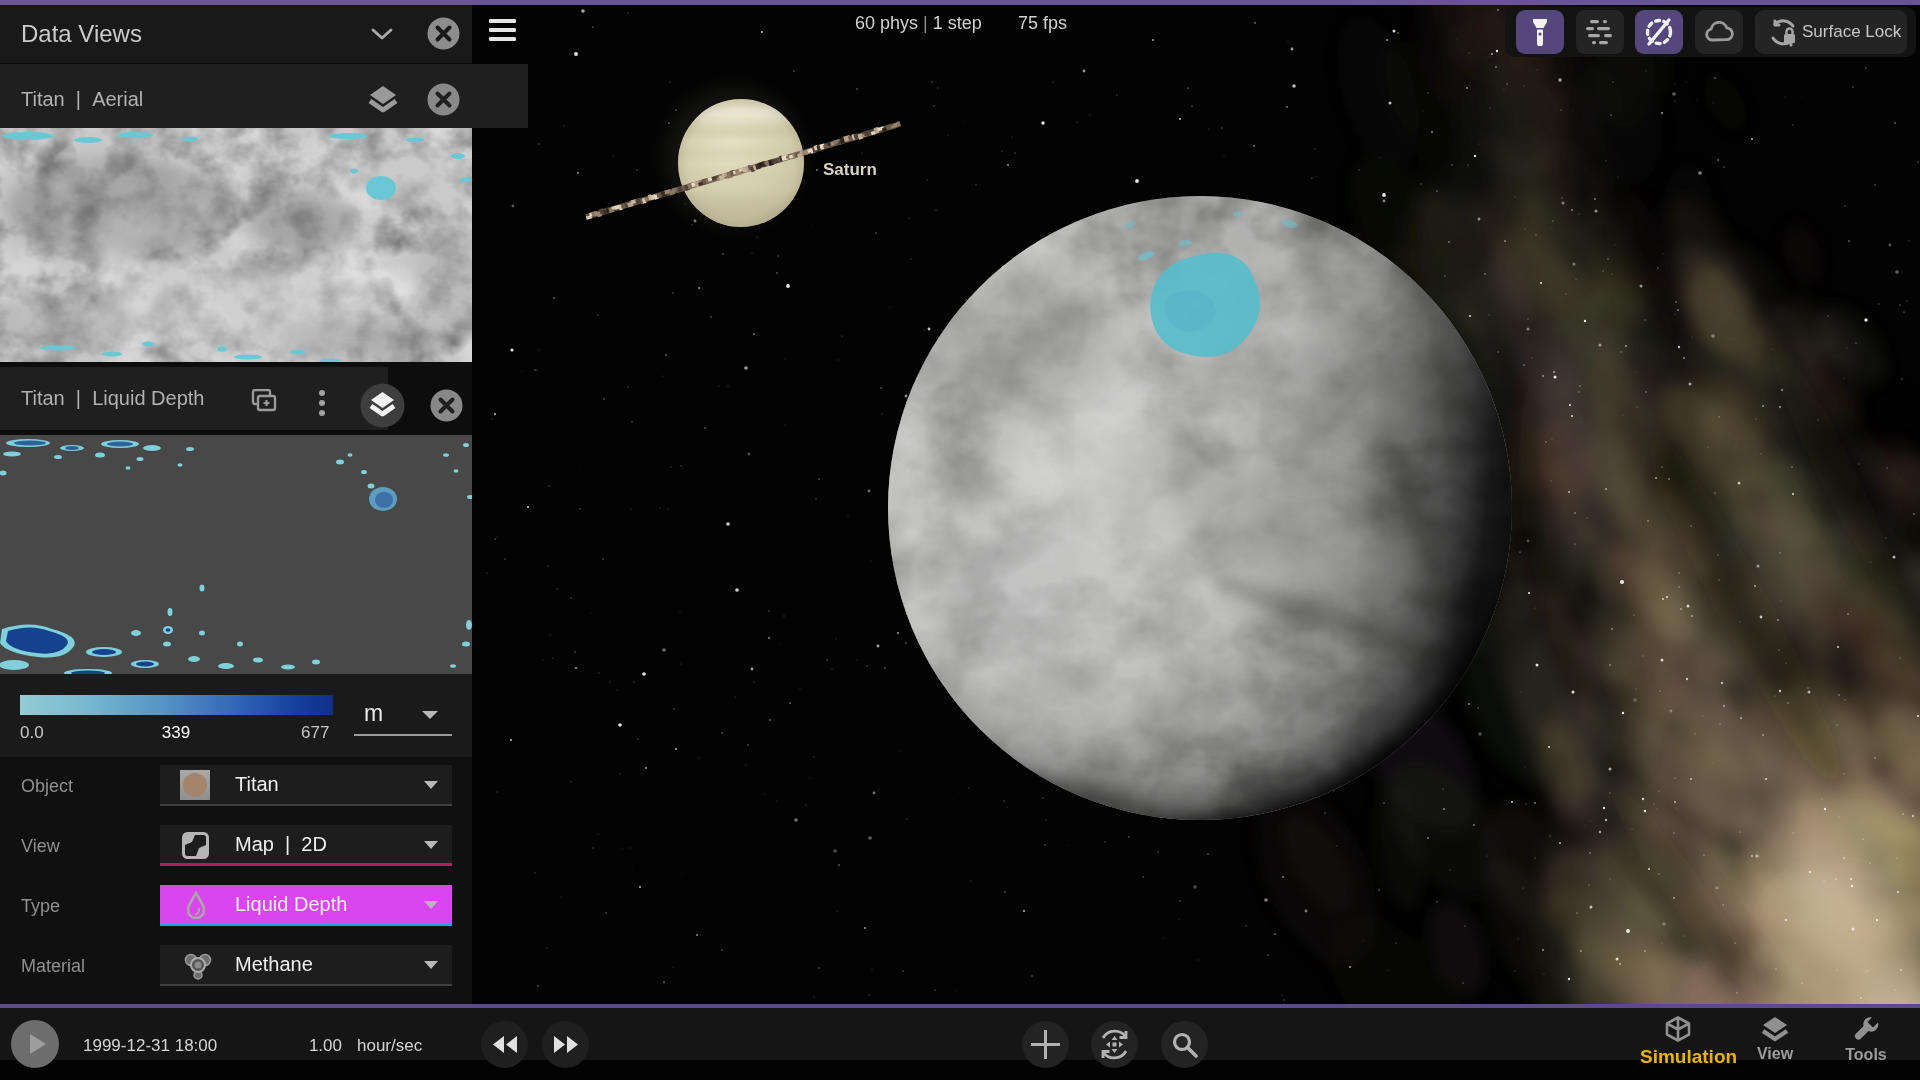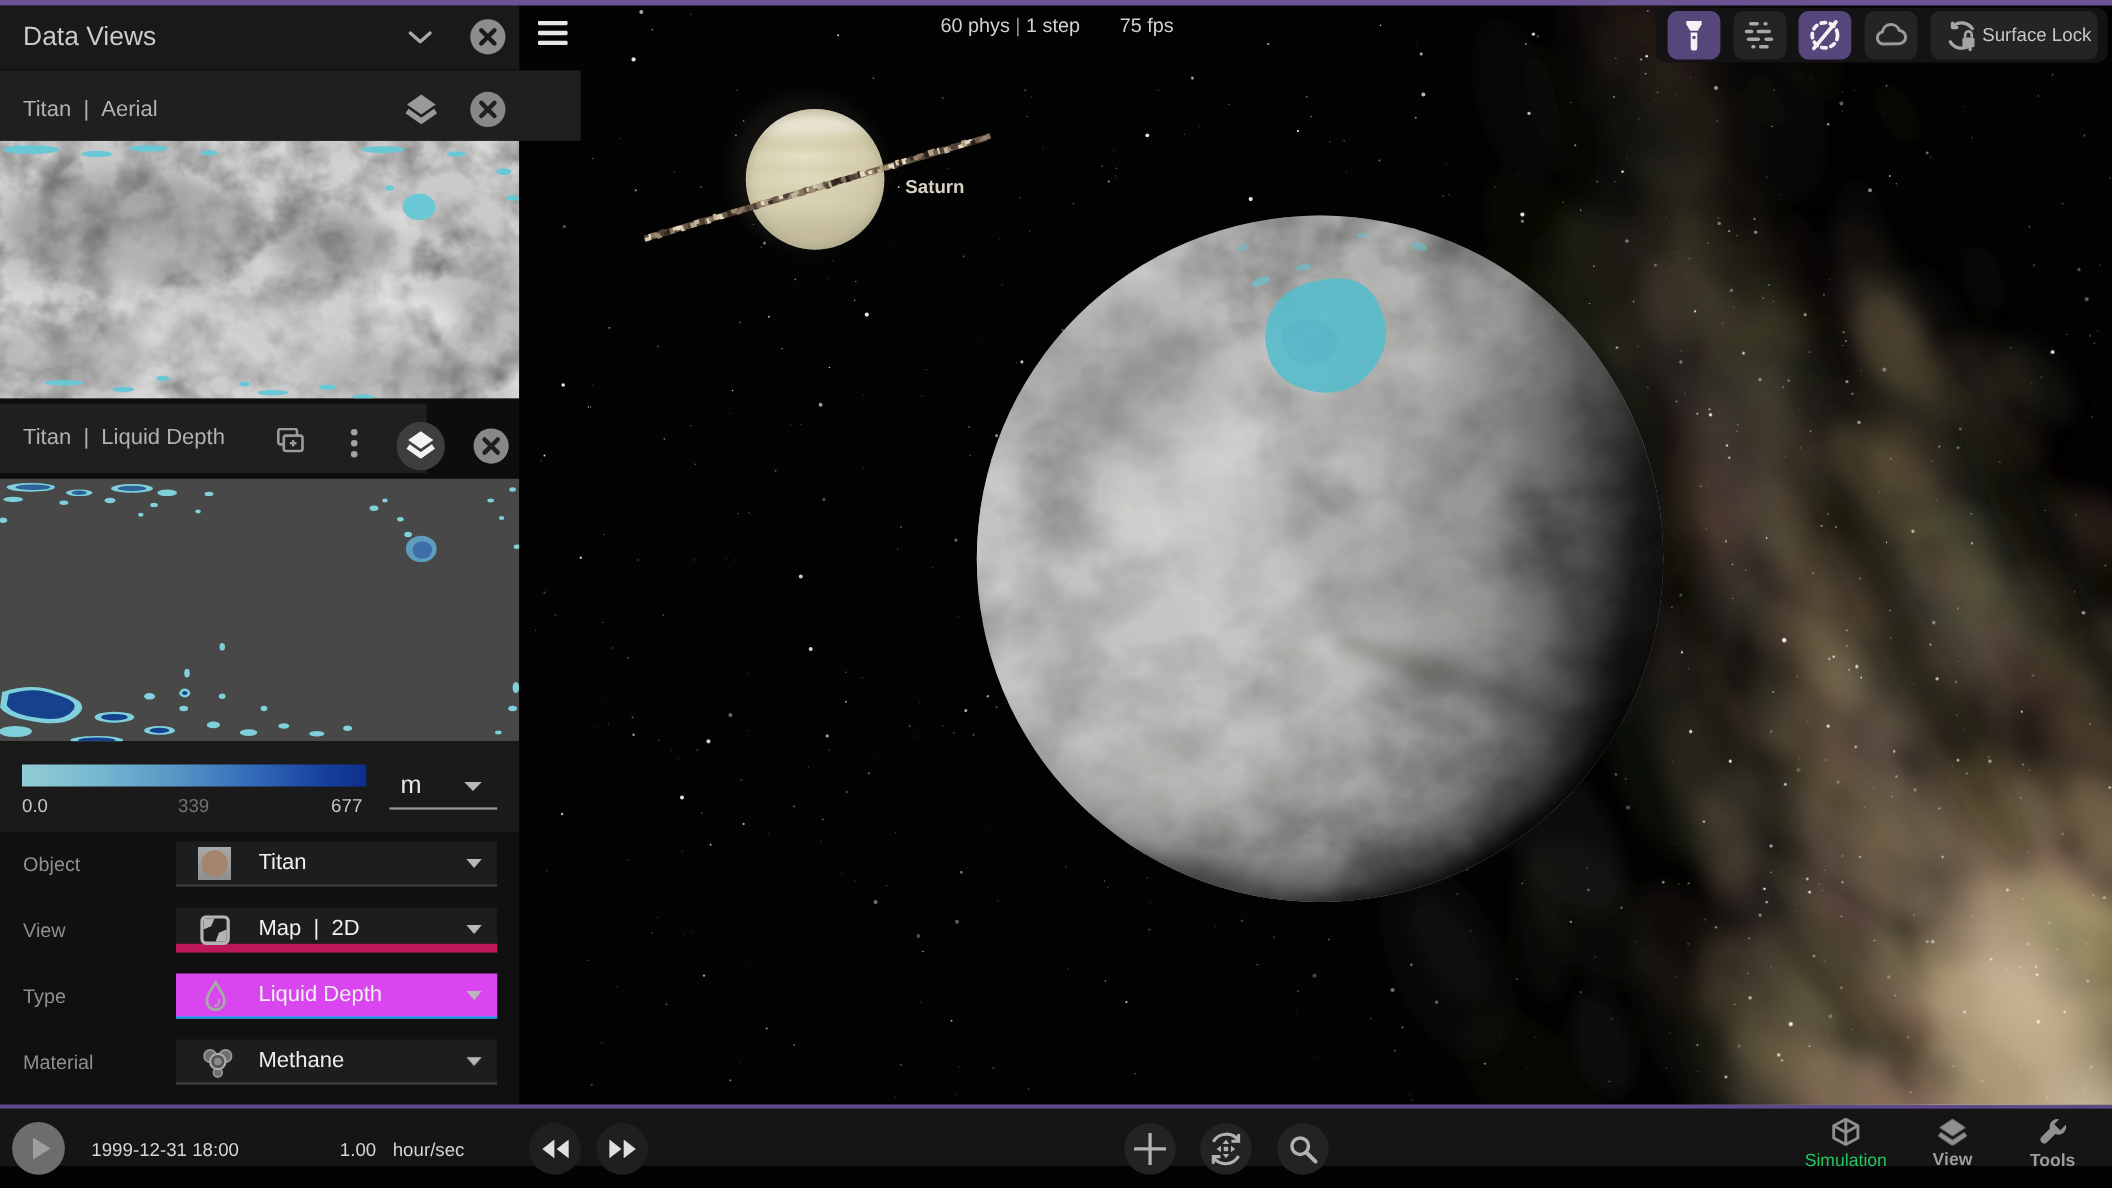--- a/index.html
+++ b/index.html
@@ -1757,21 +1757,21 @@
             <ellipse cx="88" cy="238" rx="17" ry="2.5"></ellipse>
         <ellipse cx="145" cy="229" rx="9" ry="2.5"></ellipse>
             <ellipse cx="168" cy="195" rx="2.5" ry="1.8"></ellipse>
       </g>
     </g>
   </svg>
 
   <div class="abs" style="left:0;top:669px;width:472px;height:83px;background:#1a1a1a">
     <div class="abs" style="left:20px;top:21px;width:313px;height:20px;background:linear-gradient(90deg,#92ccd4 0%,#79bad0 20%,#5795c6 45%,#3268b8 68%,#16409e 88%,#0e2f88 100%)"></div>
     <div class="abs" style="left:20px;top:49px;font-size:17px;color:#c6c6c6">0.0</div>
-    <div class="abs" style="left:160px;top:49px;width:32px;text-align:center;font-size:17px;color:#737373">339</div>
+    <div class="abs" style="left:160px;top:49px;width:32px;text-align:center;font-size:17px;color:#ffffff">339</div>
     <div class="abs" style="left:301px;top:49px;width:32px;text-align:left;font-size:17px;color:#c6c6c6">677</div>
     <div class="abs" style="left:354px;top:18px;width:98px;height:44px;border-bottom:2px solid #9a9a9a">
       <div class="abs" style="left:10px;top:8px;font-size:23px;color:#e8e8e8">m</div>
       <svg class="abs" style="left:66px;top:17px" width="20" height="12">
             <path d="M2 2 L10 10 L18 2 Z" fill="#b8b8b8"></path>
           </svg>
     </div>
   </div>
 
   <div class="abs" style="left:0;top:752px;width:472px;height:247px;background:#101010">
@@ -1780,21 +1780,21 @@
     <div class="abs" style="left:160px;top:8px;width:292px;height:41px;background:#1d1d1d;border-bottom:2px solid #3f3f3f">
       <div class="abs" style="left:20px;top:5px;width:30px;height:30px;background:linear-gradient(180deg,#a9a9a9,#8f8f8f)">
             <div class="abs" style="left:3px;top:3px;width:24px;height:24px;border-radius:50%;background:#a5846c"></div>
           </div>
       <div class="abs" style="left:75px;top:8px;font-size:20px;color:#efefef">Titan</div>
       <svg class="abs" style="left:263px;top:15px" width="16" height="10">
             <path d="M1 1 L8 9 L15 1 Z" fill="#b8b8b8"></path>
           </svg>
     </div>
     <div class="abs" style="left:21px;top:79px;font-size:18px;color:#8f8f8f">View</div>
-    <div class="abs" style="left:160px;top:68px;width:292px;height:41px;background:#1d1d1d;border-bottom:8px solid #be185d">
+    <div class="abs" style="left:160px;top:68px;width:292px;height:41px;background:#1d1d1d;border-bottom:3px solid #be185d">
       <svg class="abs" style="left:22px;top:7px" width="27" height="27" viewBox="0 0 27 27">
         <rect x="1.5" y="1.5" width="24" height="24" rx="4" fill="none" stroke="#b5b5b5" stroke-width="3"></rect>
         <path d="M3 3 L13 3 L10 10 L3 13 Z" fill="#b5b5b5"></path>
         <path d="M24 13 L24 24 L14 24 L17 16 Z" fill="#b5b5b5"></path>
       </svg>
       <div class="abs" style="left:75px;top:8px;font-size:20px;color:#efefef">Map&nbsp; | &nbsp;2D</div>
       <svg class="abs" style="left:263px;top:15px" width="16" height="10">
             <path d="M1 1 L8 9 L15 1 Z" fill="#b8b8b8"></path>
           </svg>
     </div>
@@ -1928,21 +1928,21 @@
     <svg class="abs" style="left:11px;top:11px" width="26" height="26">
           <circle cx="10" cy="10" r="7.5" fill="none" stroke="#b2b2b2" stroke-width="3.2"></circle>
           <path d="M16 16 L24 24" stroke="#b2b2b2" stroke-width="3.6" stroke-linecap="round"></path>
         </svg>
   </div>
 
   <div class="abs" style="left:1640px;top:8px;width:76px;text-align:center">
     <svg width="26" height="26" viewBox="0 0 26 26">
           <path d="M13 1.5 L24 7.5 V18.5 L13 24.5 L2 18.5 V7.5 Z M13 1.5 V24.5 M2 7.5 L13 13.5 L24 7.5" fill="none" stroke="#909090" stroke-width="2.6" stroke-linejoin="round"></path>
         </svg>
-    <div style="font-size:16px;font-weight:normal;color:#22c55e;margin-top:0px">Simulation</div>
+    <div style="font-size:19px;font-weight:bold;color:#eab308;margin-top:0px">Simulation</div>
   </div>
   <div class="abs" style="left:1737px;top:8px;width:76px;text-align:center">
     <svg width="30" height="27" viewBox="0 0 30 27">
           <path d="M15 1 L27 9 L15 17 L3 9 Z" fill="#909090"></path>
           <path d="M3 15 L15 23 L27 15" fill="none" stroke="#909090" stroke-width="4.5" stroke-linejoin="round"></path>
         </svg>
     <div style="font-size:16px;font-weight:bold;color:#9d9d9d;margin-top:-2px">View</div>
   </div>
   <div class="abs" style="left:1828px;top:8px;width:76px;text-align:center">
     <svg width="27" height="27" viewBox="0 0 27 27">

